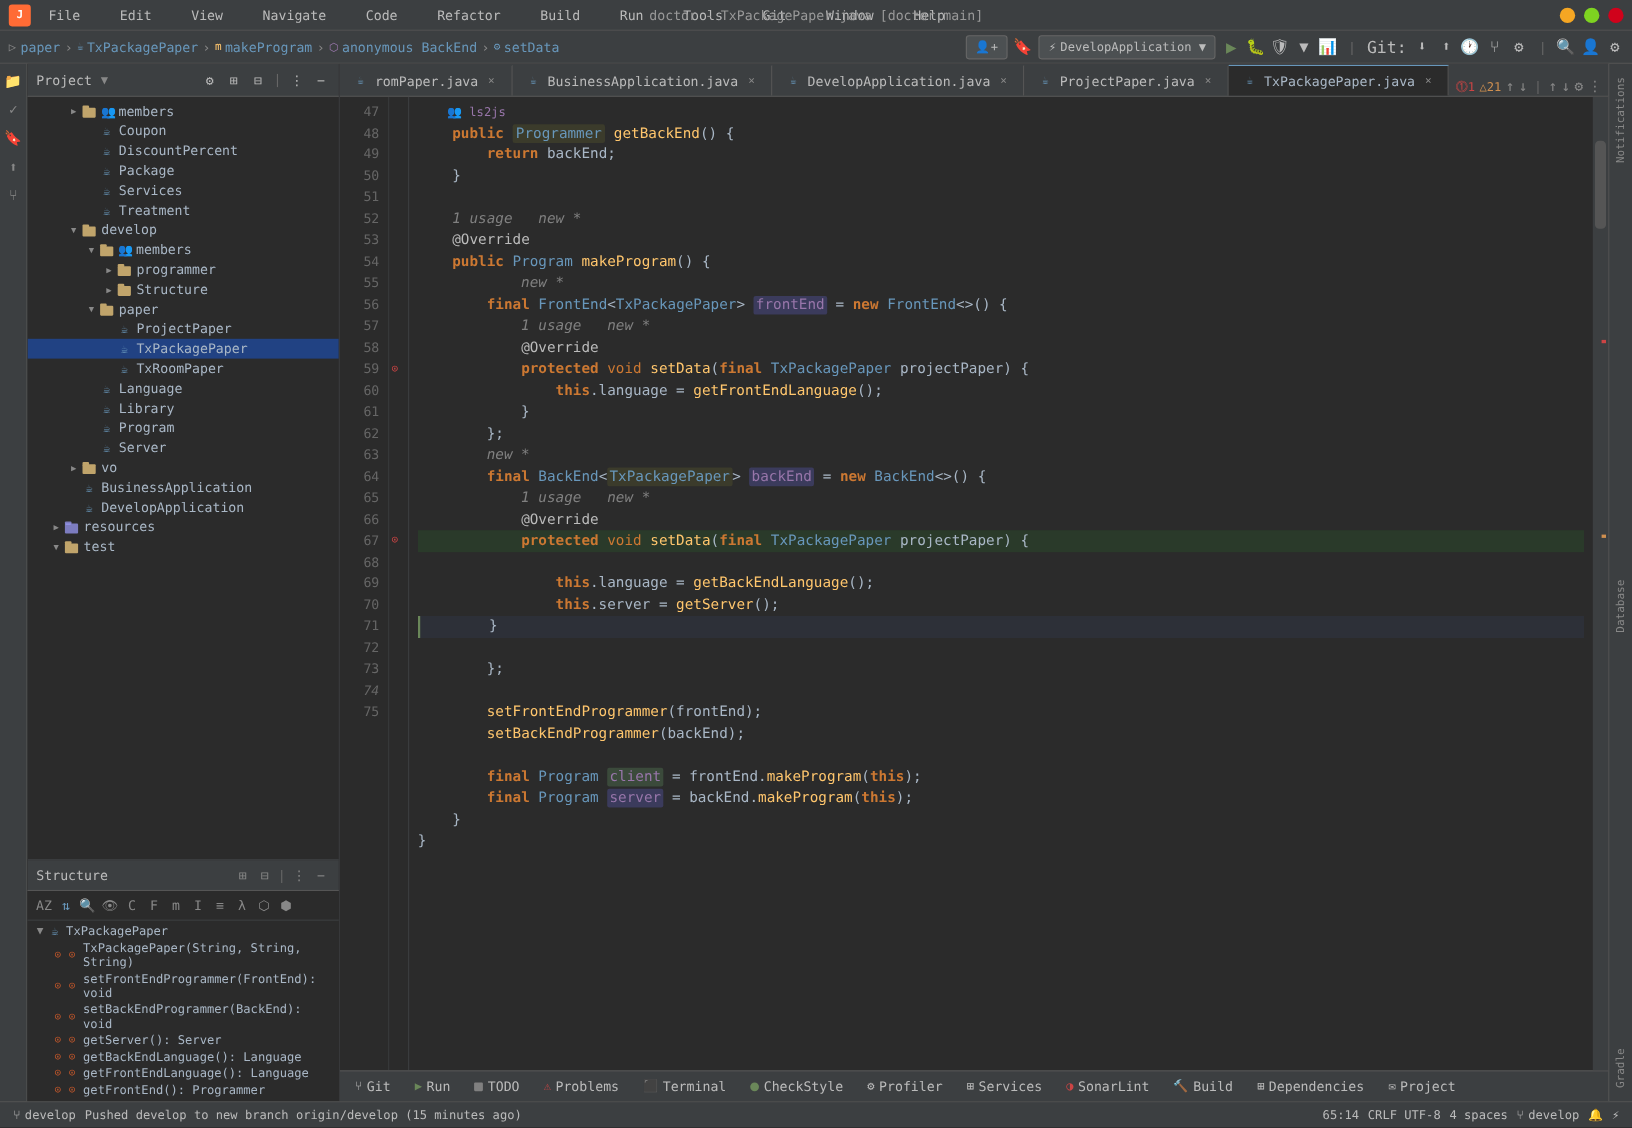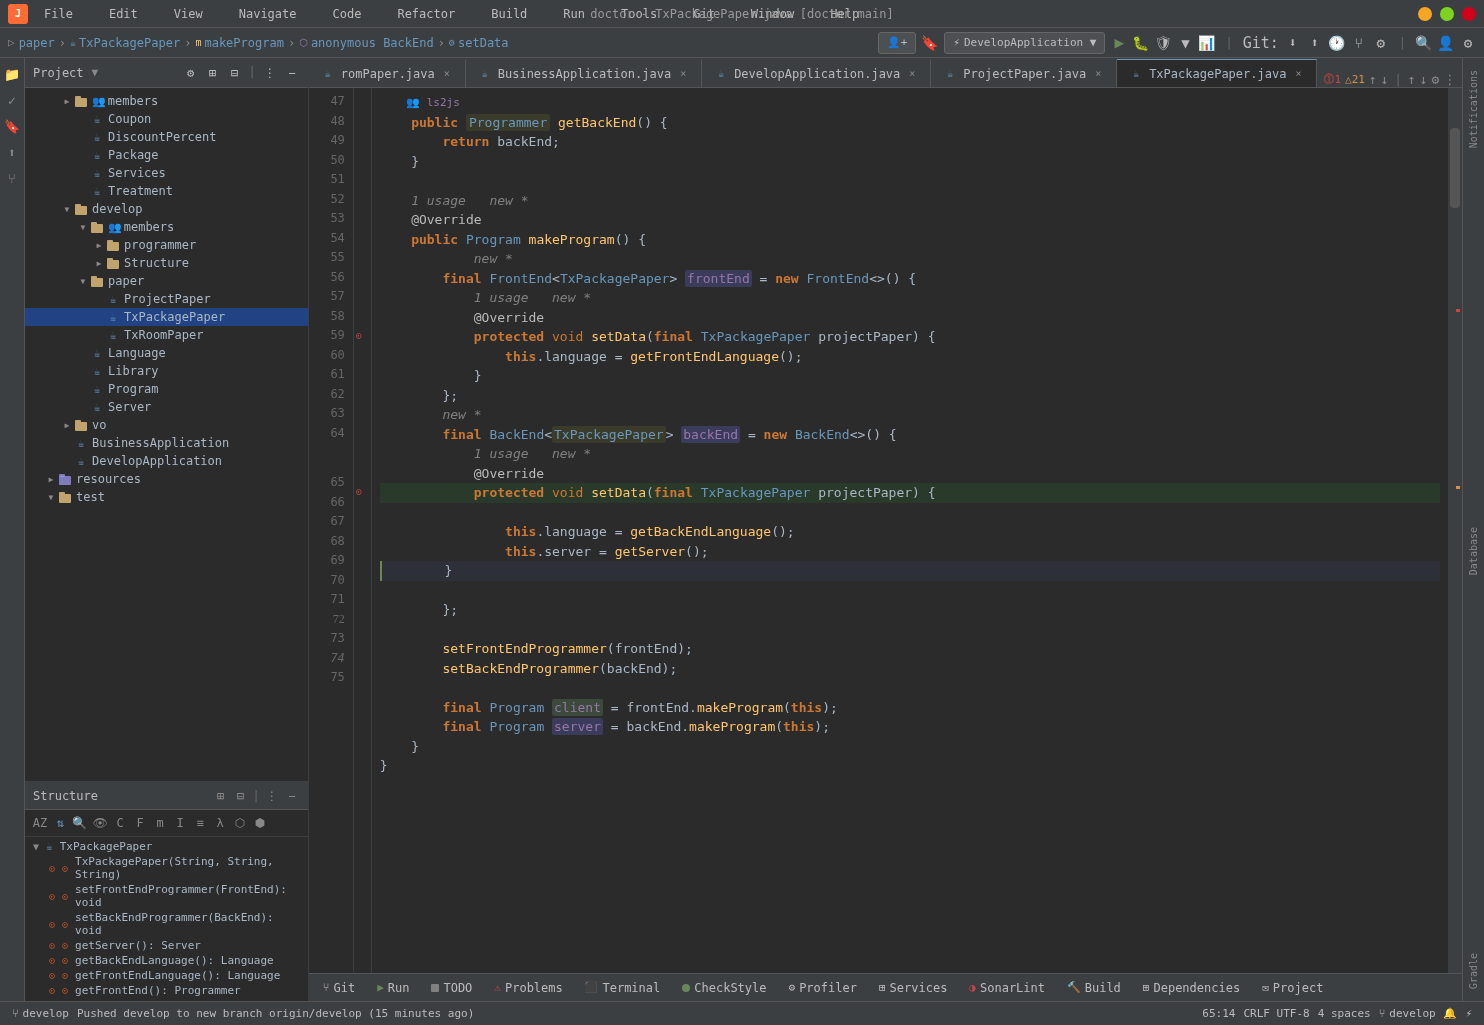--- a/index.html
+++ b/index.html
@@ -520,28 +520,28 @@
         <div style="line-height:19.5px;">57</div>
         <div style="line-height:19.5px;">58</div>
         <div style="line-height:19.5px;">59</div>
         <div style="line-height:19.5px;"></div>
         <div style="line-height:19.5px;">60</div>
         <div style="line-height:19.5px;"></div>
         <div style="line-height:19.5px;">61</div>
         <div style="line-height:19.5px;">62</div>
         <div style="line-height:19.5px;">63</div>
         <div style="line-height:19.5px;">64</div>
-        <div style="line-height:19.5px;margin-top:30px;">65</div>
+        <div style="line-height:19.5px;">65</div>
         <div style="line-height:19.5px;">66</div>
         <div style="line-height:19.5px;">67</div>
         <div style="line-height:19.5px;">68</div>
         <div style="line-height:19.5px;">69</div>
         <div style="line-height:19.5px;">70</div>
         <div style="line-height:19.5px;">71</div>
-        <div style="line-height:19.5px;font-family:Liberation Serif, serif;">72</div>
+        <div style="line-height:19.5px;">72</div>
         <div style="line-height:19.5px;">73</div>
         <div style="line-height:19.5px;font-style:italic;">74</div>
         <div style="line-height:19.5px;">75</div>
       </div>
       <div id="gutter-area" style="width:18px;padding:4px 2px;font-size:10px;line-height:19.5px;color:#6a8759;background:#2b2b2b;border-right:1px solid #3c3f41;">
         <div style="height:19.5px;"></div>
         <div style="height:19.5px;"></div>
         <div style="height:19.5px;"></div>
         <div style="height:19.5px;"></div>
         <div style="height:19.5px;"></div>

